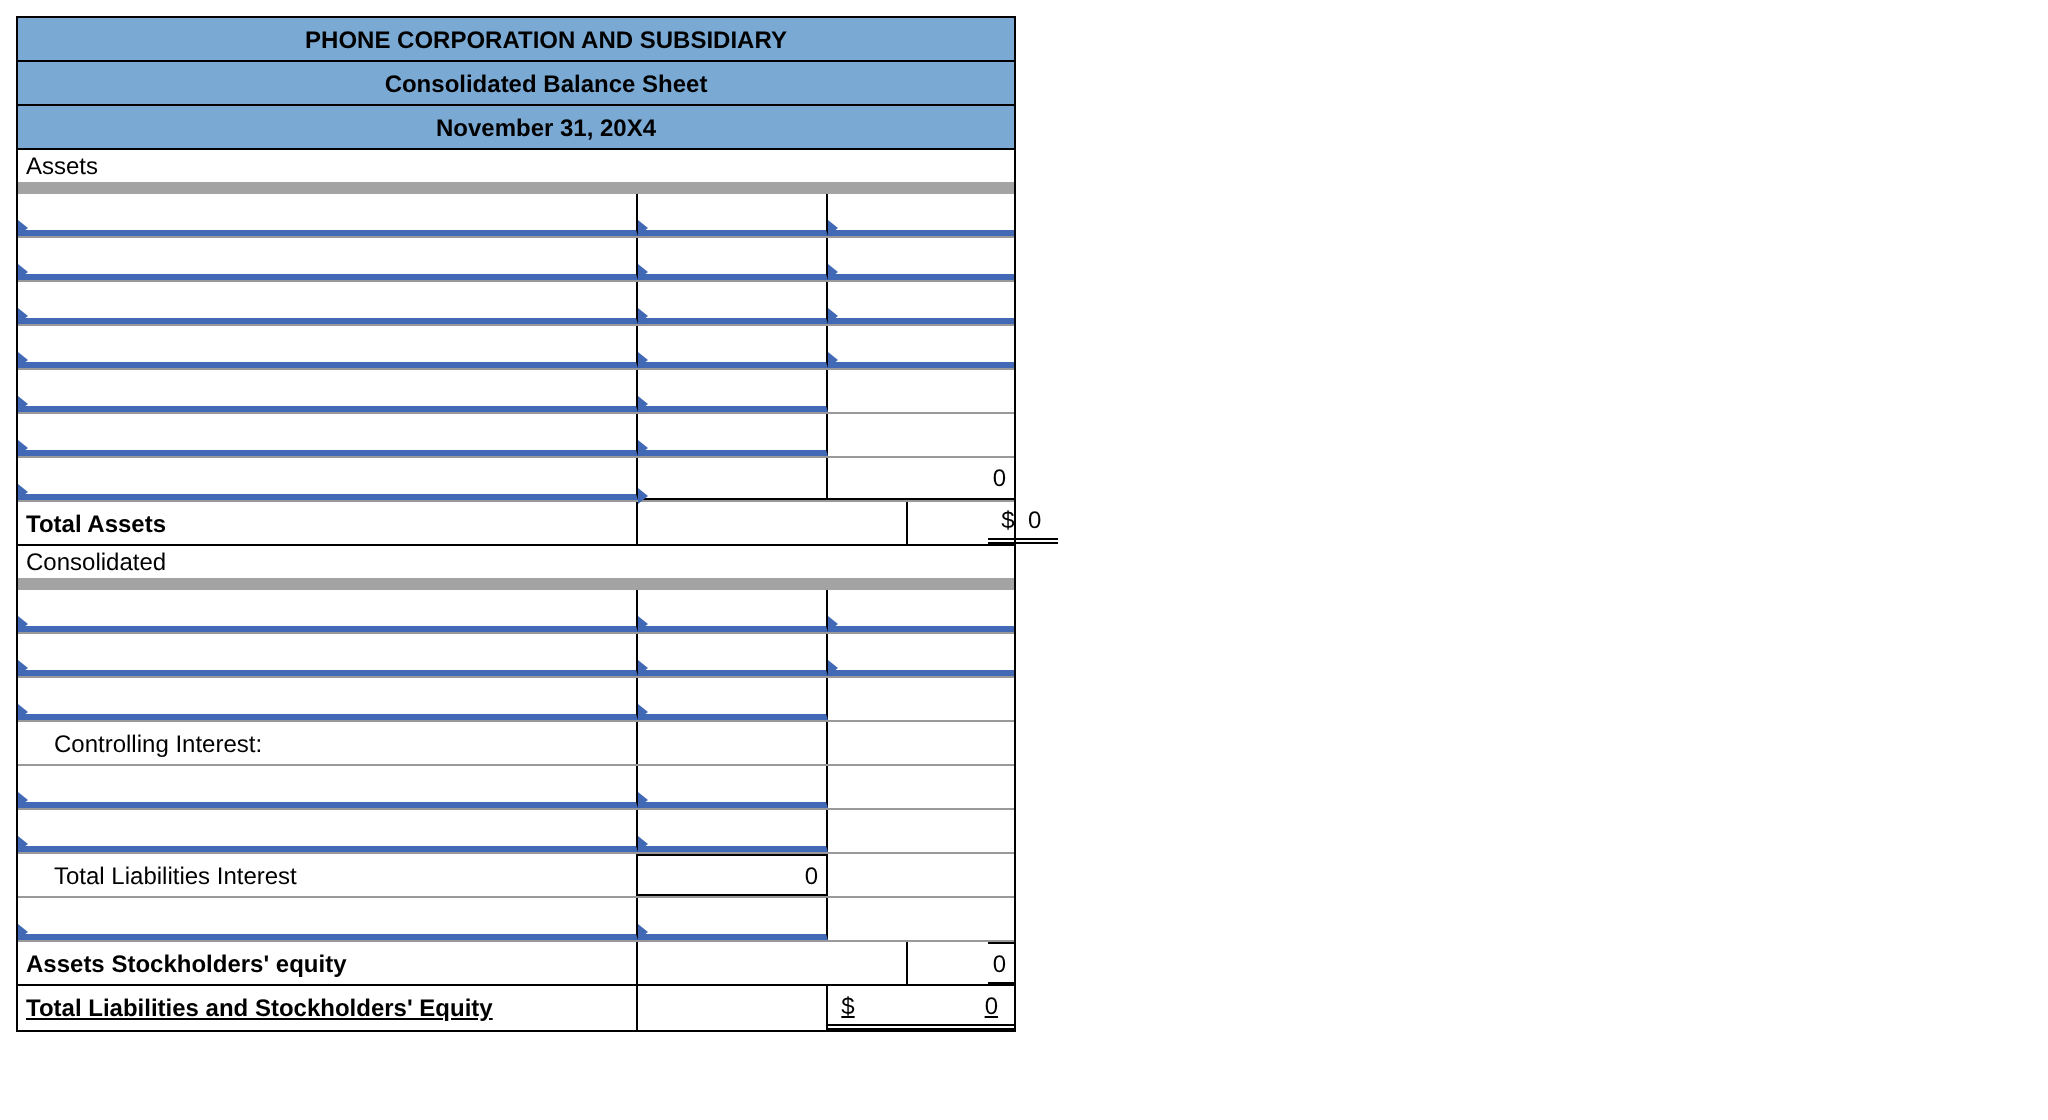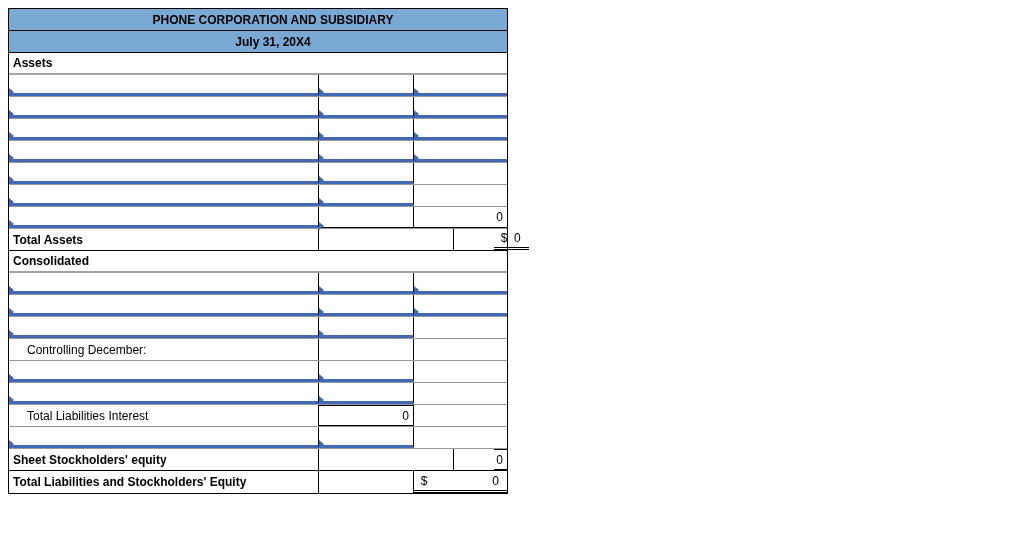--- a/index.html
+++ b/index.html
@@ -14,37 +14,37 @@
   .sheet {
     width: 500px;
     border: 1px solid #000;
     border-collapse: collapse;
   }
   .row {
     display: flex;
     height: 22px;
     border-bottom: 1px solid #999;
   }
-  .row:last-child { border-bottom: none; }
+  .row:last-child { border-bottom: none; text-decoration: underline; }
   .hdr {
     background: #7aa9d4;
     font-weight: bold;
     text-align: center;
     display: flex;
     align-items: center;
     justify-content: center;
     border-bottom: 1px solid #000;
     padding-left: 30px;
   }
   .section {
-    font-weight: bold;
+    font-weight: normal;
     display: flex;
     align-items: center;
     padding-left: 4px;
-    border-bottom: 2px solid #a3a3a3;
+    border-bottom: 6px solid #a3a3a3;
   }
   .c-label {
     flex: 0 0 310px;
     border-right: 1px solid #000;
     display: flex;
     align-items: center;
     padding-left: 4px;
     position: relative;
   }
   .c-mid {
@@ -101,21 +101,22 @@
   .single-under {
     border-bottom: 1px solid #000;
   }
 </style>
 </head>
 <body>
 
 <div class="sheet">
 
   <div class="row hdr">PHONE CORPORATION AND SUBSIDIARY</div>
-  <div class="row hdr">July 31, 20X4</div>
+  <div class="row hdr">Consolidated Balance Sheet</div>
+  <div class="row hdr">November 31, 20X4</div>
 
   <div class="row section">Assets</div>
 
   <div class="row">
     <div class="c-label editable"></div>
     <div class="c-mid editable"></div>
     <div class="c-right editable"></div>
   </div>
   <div class="row">
     <div class="c-label editable"></div>
@@ -170,21 +171,21 @@
     <div class="c-right editable"></div>
   </div>
   <div class="row">
     <div class="c-label editable"></div>
     <div class="c-mid editable"></div>
     <div class="c-right"></div>
   </div>
 
 
   <div class="row">
-    <div class="c-label indent">Controlling December:</div>
+    <div class="c-label indent">Controlling Interest:</div>
     <div class="c-mid"></div>
     <div class="c-right"></div>
   </div>
 
   <div class="row">
     <div class="c-label editable"></div>
     <div class="c-mid editable"></div>
     <div class="c-right"></div>
   </div>
   <div class="row">
@@ -199,21 +200,21 @@
     <div class="c-right"></div>
   </div>
 
   <div class="row">
     <div class="c-label editable"></div>
     <div class="c-mid editable"></div>
     <div class="c-right"></div>
   </div>
 
   <div class="row bb">
-    <div class="c-label bold">Sheet Stockholders' equity</div>
+    <div class="c-label bold">Assets Stockholders' equity</div>
     <div class="c-mid"></div>
     <div class="c-right single-under bb-top">0</div>
   </div>
 
   <div class="row">
     <div class="c-label bold">Total Liabilities and Stockholders' Equity</div>
     <div class="c-mid"></div>
     <div class="c-right dbl-under">
       <div class="c-right-sym">$</div>
       <div class="c-right-val">0</div>

